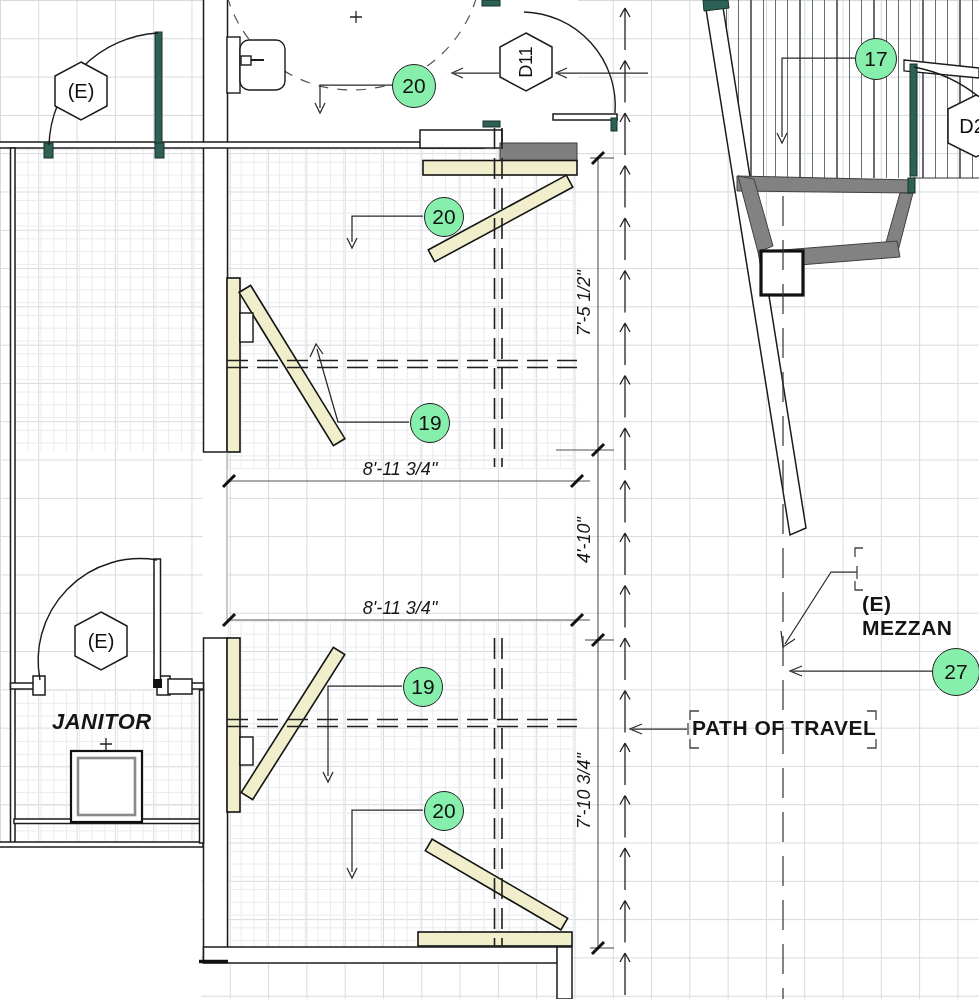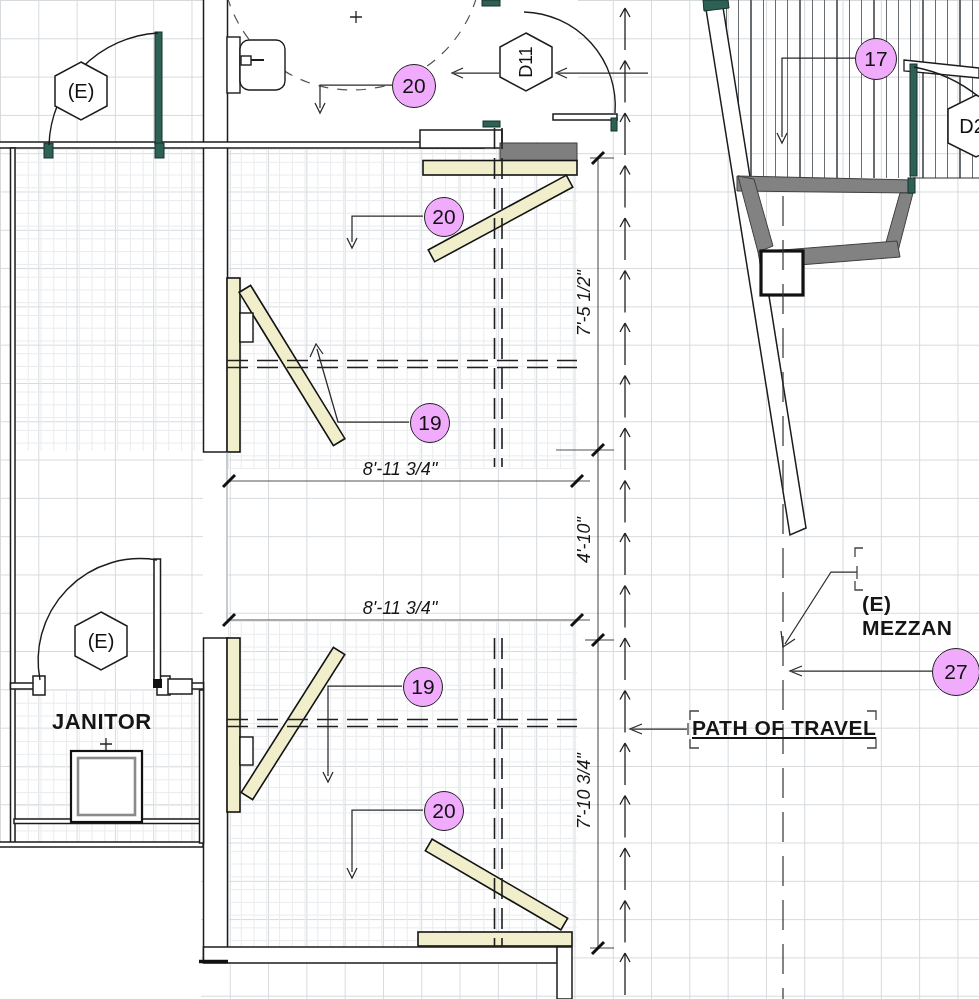--- a/index.html
+++ b/index.html
@@ -22,21 +22,21 @@
     background-size:12.77px 12.77px;
   }
   .mask{position:absolute;background:#ffffff;}
   .hatch{
     position:absolute;left:0;top:0;width:979px;height:999px;
     background:repeating-linear-gradient(90deg,#676c70 0 1.2px, transparent 1.2px 12.3px);
     clip-path:polygon(722px 0,979px 0,979px 178px,740px 178px);
   }
   svg{position:absolute;left:0;top:0;}
   .callout{
-    position:absolute;border:1.6px solid #222;border-radius:50%;background:#f0abfc;
+    position:absolute;border:1.6px solid #222;border-radius:50%;background:#86efac;
     display:flex;align-items:center;justify-content:center;
     font-size:21px;font-weight:500;color:#111;
   }
   .hexlabel{
     position:absolute;transform:translate(-50%,-50%);
     font-size:20px;font-weight:500;color:#111;
   }
   .hexlabel.rot{transform:translate(-50%,-50%) rotate(-90deg);}
   .dim{
     position:absolute;transform:translate(-50%,-50%);
@@ -276,21 +276,21 @@
 </div>
 <div class="callout" style="left:932px;top:648px;width:46px;height:46px;text-align:right;">
   <span>27</span>
 </div>
 
 <div class="hexlabel" style="left:81px;top:91px;">(E)</div>
 <div class="hexlabel" style="left:101px;top:641px;">(E)</div>
 <div class="hexlabel rot" style="left:526px;top:62px;font-size:18px;">D11</div>
 <div class="hexlabel" style="left:972px;top:126px;">D2</div>
 
-<div class="roomlabel" style="left:52px;top:709px;">JANITOR</div>
-<div class="roomlabel" style="left:692px;top:716px;font-size:21px;text-decoration:underline;">PATH OF TRAVEL</div>
+<div class="roomlabel" style="left:52px;top:709px;font-style:italic;">JANITOR</div>
+<div class="roomlabel" style="left:692px;top:716px;font-size:21px;">PATH OF TRAVEL</div>
 <div class="roomlabel" style="left:862px;top:592px;font-size:21px;">(E) MEZZAN</div>
 
 <div class="dim" style="left:400px;top:469px;">8'-11 3/4"</div>
 <div class="dim" style="left:400px;top:608px;">8'-11 3/4"</div>
 <div class="dim vert" style="left:584px;top:303px;">7'-5 1/2"</div>
 <div class="dim vert" style="left:584px;top:540px;">4'-10"</div>
 <div class="dim vert" style="left:584px;top:791px;">7'-10 3/4"</div>
 
 </body></html>

